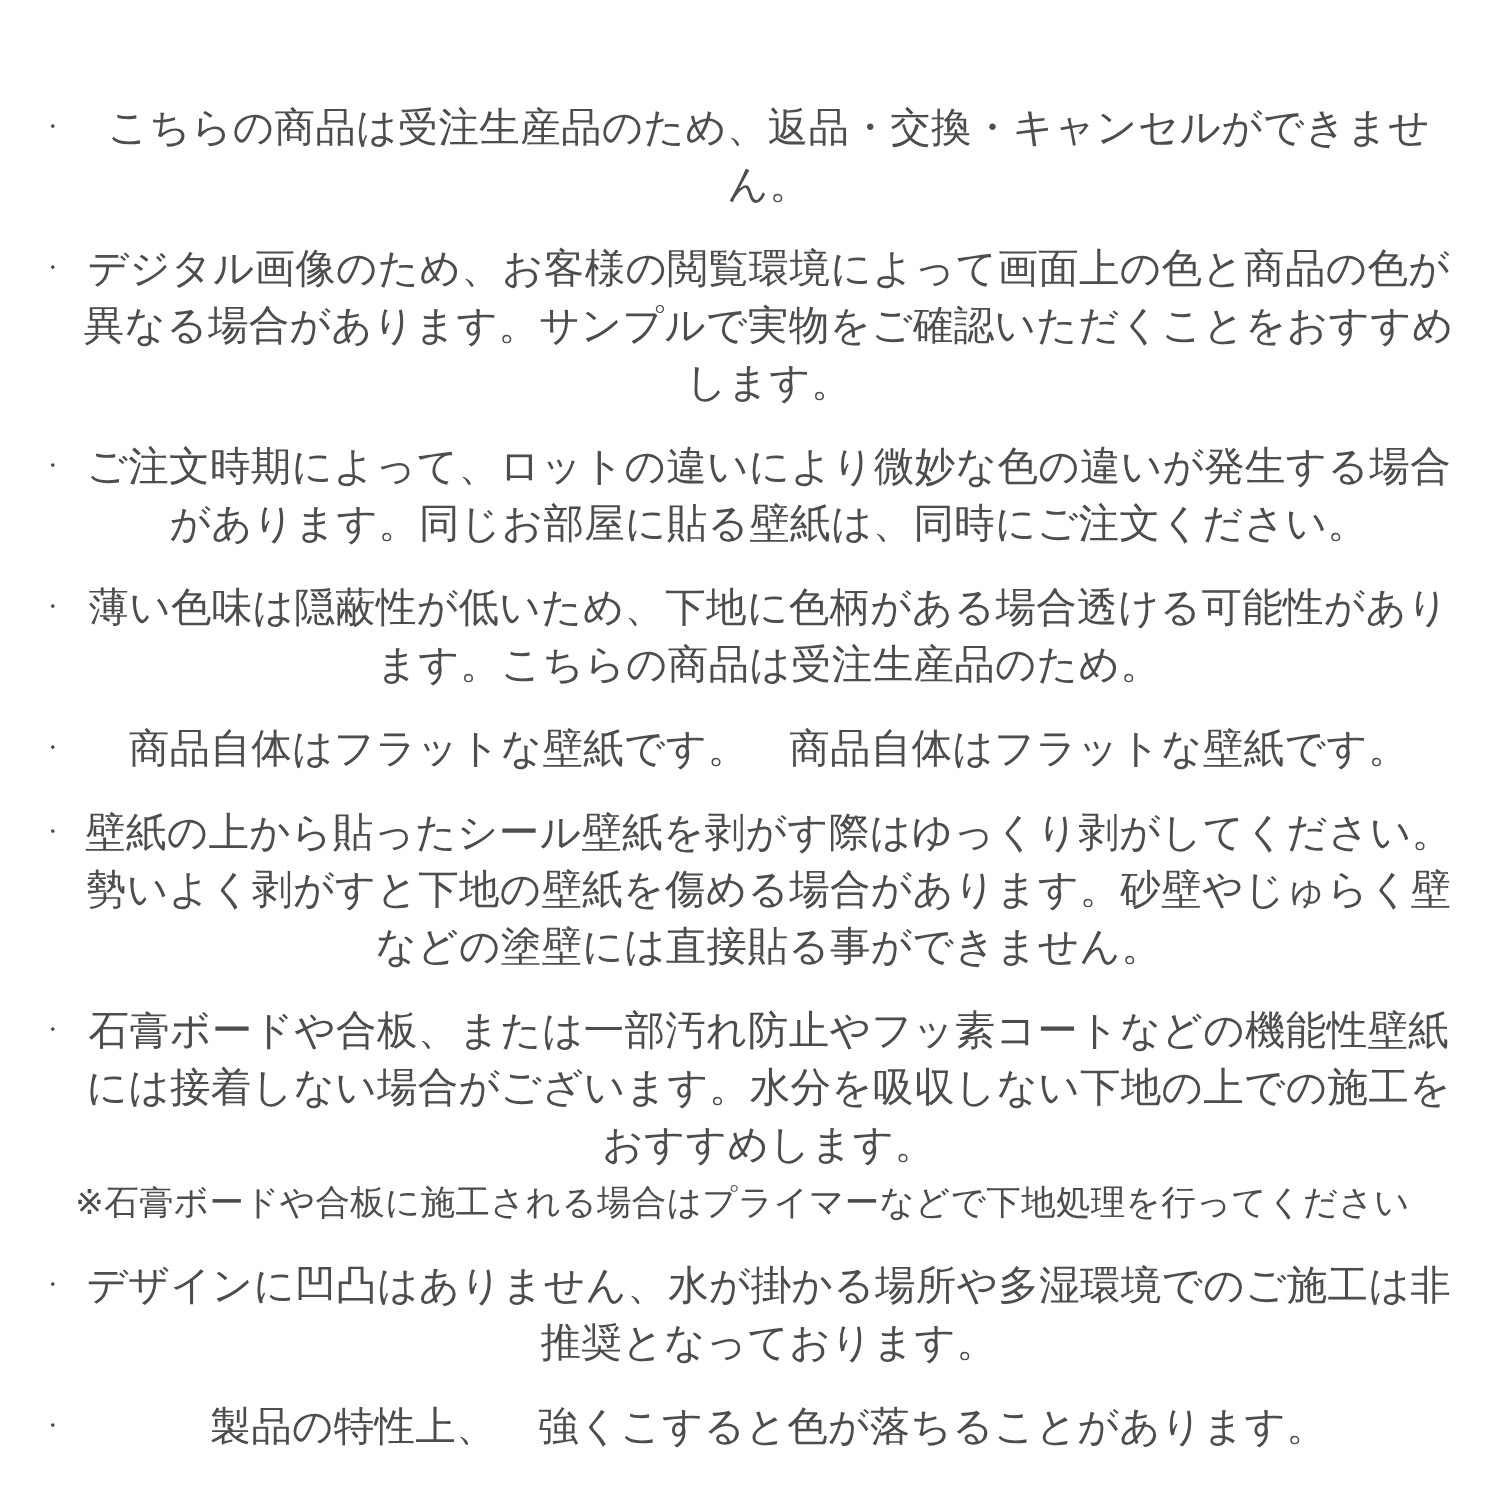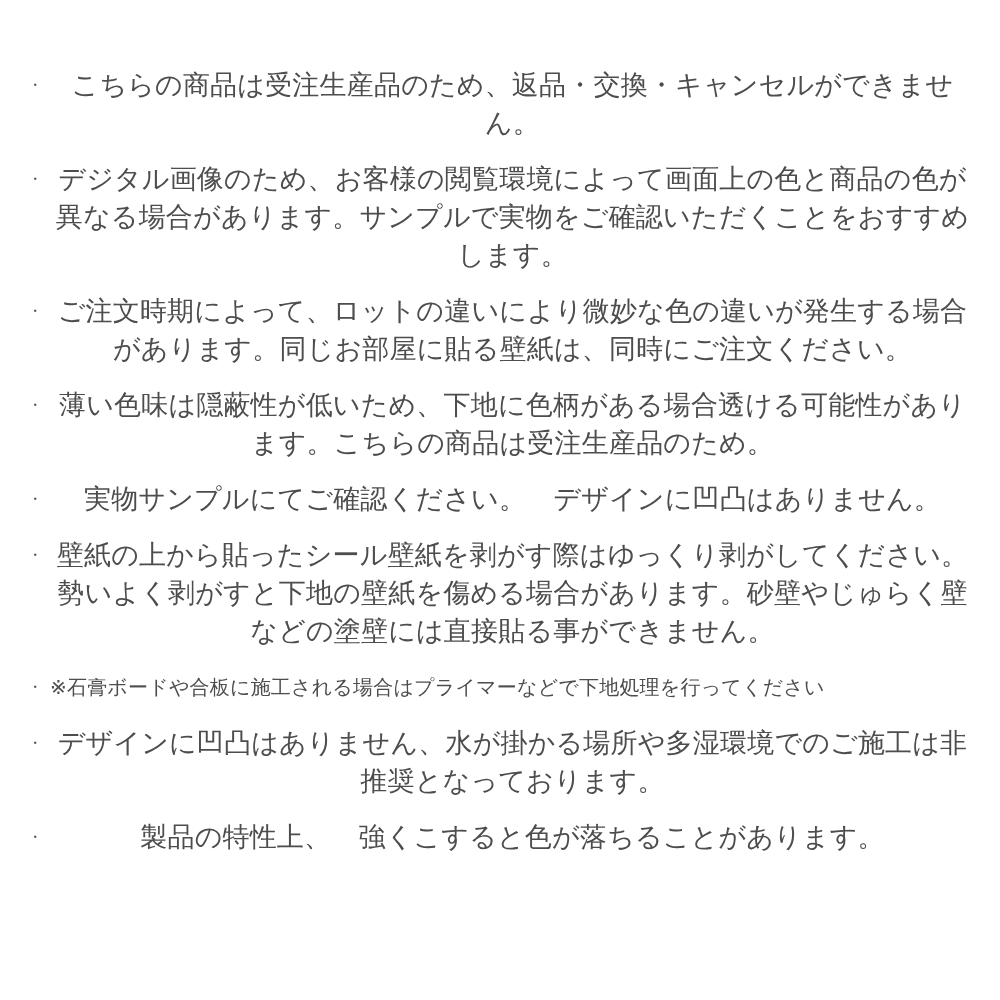--- a/index.html
+++ b/index.html
@@ -45,21 +45,21 @@
     margin: 0;
     font-size: 27px;
     line-height: 38px;
     letter-spacing: 0.2px;
     text-align: center;
     word-break: break-all;
     overflow-wrap: anywhere;
   }
   .note-subnote {
     margin: 0;
-    font-size: 20px;
+    font-size: 23px;
     line-height: 38px;
     letter-spacing: 0.2px;
     word-break: break-all;
     overflow-wrap: anywhere;
   }
 </style>
 </head>
 <body style="background: rgb(255, 255, 255); color: rgb(77, 77, 77);">
 
 <div class="page">
@@ -92,36 +92,37 @@
     <span class="bullet">・</span>
     <div class="note-body">
       <p class="note-text">薄い色味は隠蔽性が低いため、下地に色柄がある場合透ける可能性があります。こちらの商品は受注生産品のため。</p>
 
     </div>
   </li>
 
   <li class="note-item">
     <span class="bullet">・</span>
     <div class="note-body">
-      <p class="note-text">実物サンプルにてご確認ください。　デザインに凹凸はありません。</p>
+      <p class="note-text">商品自体はフラットな壁紙です。　商品自体はフラットな壁紙です。</p>
 
     </div>
   </li>
 
   <li class="note-item">
     <span class="bullet">・</span>
     <div class="note-body">
       <p class="note-text">壁紙の上から貼ったシール壁紙を剥がす際はゆっくり剥がしてください。勢いよく剥がすと下地の壁紙を傷める場合があります。砂壁やじゅらく壁などの塗壁には直接貼る事ができません。</p>
 
     </div>
   </li>
 
   <li class="note-item">
     <span class="bullet">・</span>
     <div class="note-body">
+      <p class="note-text">石膏ボードや合板、または一部汚れ防止やフッ素コートなどの機能性壁紙には接着しない場合がございます。水分を吸収しない下地の上での施工をおすすめします。</p>
       <p class="note-subnote">※石膏ボードや合板に施工される場合はプライマーなどで下地処理を行ってください</p>
     </div>
   </li>
 
   <li class="note-item">
     <span class="bullet">・</span>
     <div class="note-body">
       <p class="note-text">デザインに凹凸はありません、水が掛かる場所や多湿環境でのご施工は非推奨となっております。</p>
 
     </div>

